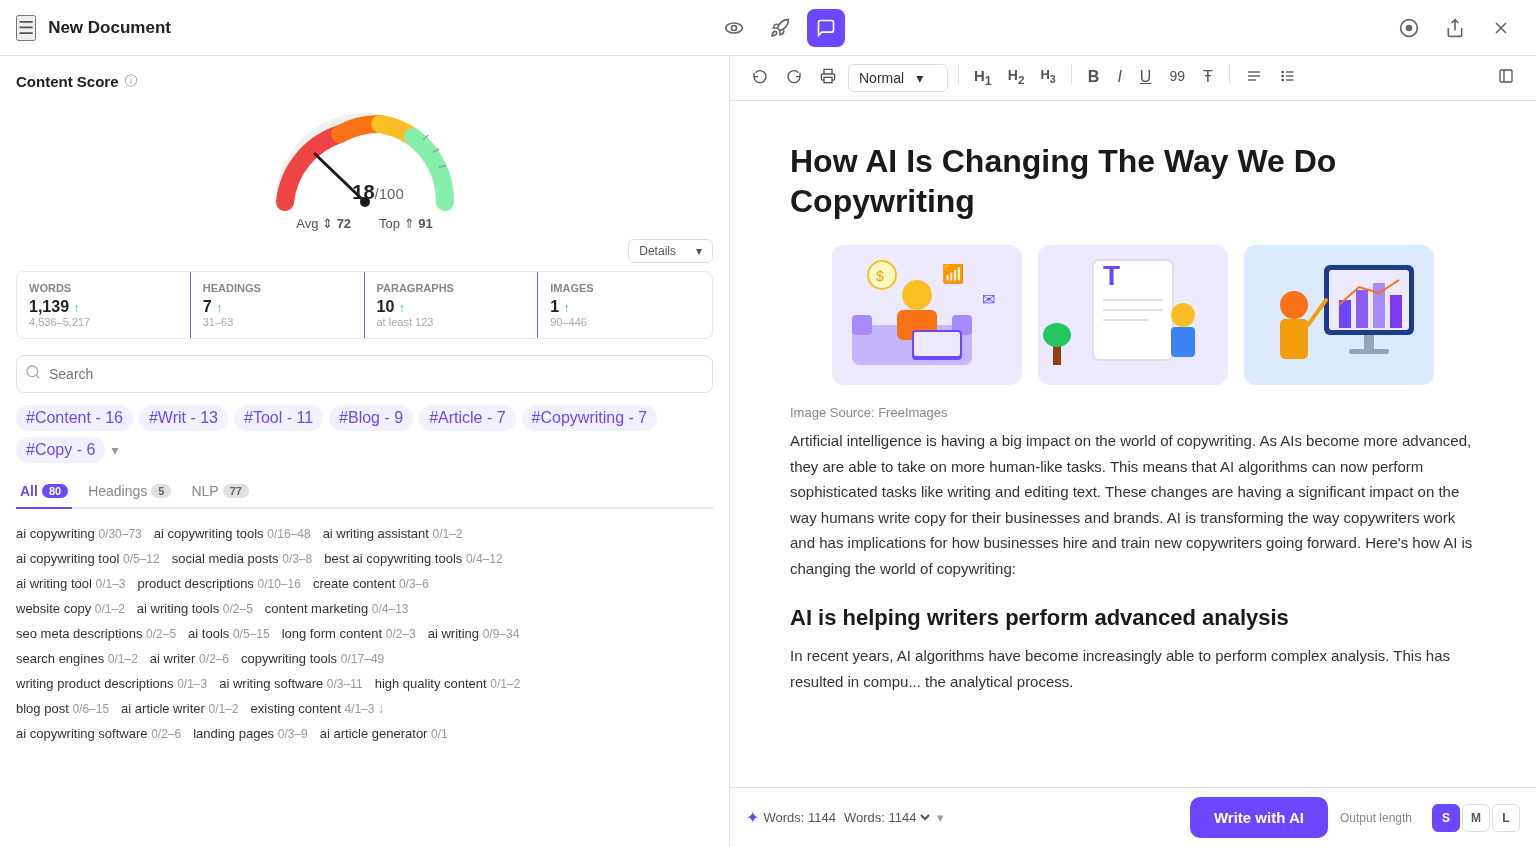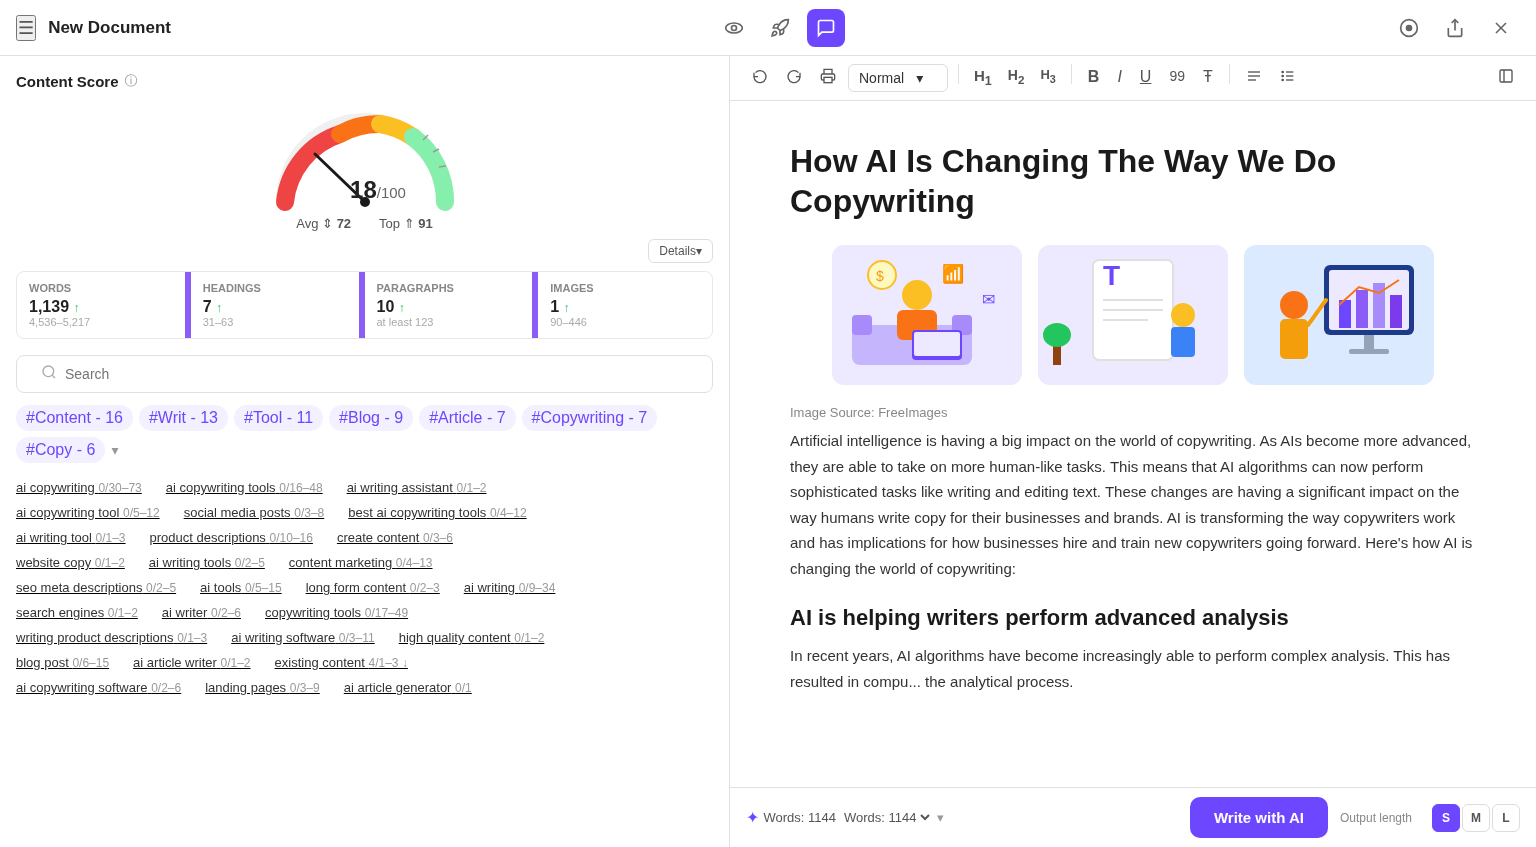--- a/index.html
+++ b/index.html
@@ -41,58 +41,58 @@
     .gauge-container { display: flex; flex-direction: column; align-items: center; margin-bottom: 8px; }
     .gauge-wrapper { position: relative; width: 200px; height: 110px; }
     .gauge-svg { width: 200px; height: 110px; }
     .gauge-score { position: absolute; bottom: 8px; left: 50%; transform: translateX(-50%); text-align: center; }
     .gauge-avg-top { display: flex; gap: 28px; font-size: 13px; color: #555; margin-top: 4px; }
 
     
     .details-row { display: flex; justify-content: flex-end; margin-bottom: 8px; }
     .details-btn {
       background: none; border: 1px solid #ddd; border-radius: 6px;
-      padding: 4px 10px; font-size: 12px; color: #555; cursor: pointer; display: flex; align-items: center; gap: 0;
+      padding: 4px 10px; font-size: 12px; color: #555; cursor: pointer; display: flex; align-items: center; gap: 20px;
     }
 
     
     .stats-row { display: grid; grid-template-columns: 1fr 1fr 1fr 1fr; border: 1px solid #e8e8e8; border-radius: 8px; margin-bottom: 16px; overflow: hidden; }
-    .stat-cell { padding: 10px 12px; border-right: 6px solid #8b5cf6; }
+    .stat-cell { padding: 10px 12px; border-right: 1px solid #8b5cf6; }
     .stat-cell:last-child { border-right: none; }
     .stat-label { font-size: 11px; color: #888; text-transform: uppercase; font-weight: 600; margin-bottom: 4px; }
     .stat-value { font-size: 16px; font-weight: 700; color: #222; }
     .stat-sub { font-size: 11px; color: #aaa; }
     .up-arrow { color: #22c55e; font-size: 12px; }
 
     
     .terms-header { display: flex; align-items: center; justify-content: space-between; margin-bottom: 8px; }
     .terms-title { font-size: 15px; font-weight: 600; color: #222; }
     .adjust-btn { background: none; border: none; cursor: pointer; color: #6c47ff; font-size: 13px; display: flex; align-items: center; gap: 4px; }
 
     
-    .search-box { display: flex; align-items: center; border: 1px solid #e0e0e0; border-radius: 8px; padding: 8px 24px; gap: 8px; margin-bottom: 12px; }
+    .search-box { display: flex; align-items: center; border: 1px solid #e0e0e0; border-radius: 8px; padding: 8px 8px; gap: 8px; margin-bottom: 12px; }
     .search-box input { border: none; outline: none; flex: 1; font-size: 14px; color: #555; }
 
     
     .tags-row { display: flex; flex-wrap: wrap; gap: 6px; margin-bottom: 12px; align-items: center; }
     .tag {
       background: #f3f0ff; color: #6c47ff; padding: 4px 10px; border-radius: 20px;
       font-size: 16px; font-weight: 500; cursor: pointer; white-space: nowrap;
     }
     .tag-expand { background: none; border: none; cursor: pointer; color: #999; font-size: 14px; }
 
     
     .tabs-row { display: flex; gap: 4px; margin-bottom: 12px; border-bottom: 2px solid #e8e8e8; }
     .tab-item { padding: 8px 4px; font-size: 14px; color: #888; cursor: pointer; border-bottom: 2px solid transparent; margin-bottom: -2px; display: flex; align-items: center; gap: 4px; }
     .tab-item.active { color: #6c47ff; border-bottom: 2px solid #6c47ff; font-weight: 600; }
     .tab-badge { background: #6c47ff; color: #fff; border-radius: 10px; padding: 1px 7px; font-size: 11px; font-weight: 700; }
 
     
     .terms-grid { display: flex; flex-direction: column; gap: 0; }
-    .terms-row-line { display: flex; flex-wrap: wrap; gap: 24px; padding: 5px 0; align-items: center; text-decoration: underline; }
+    .terms-row-line { display: flex; flex-wrap: wrap; gap: 12px; padding: 5px 0; align-items: center; }
     .term-item { font-size: 13px; color: #444; white-space: nowrap; }
     .term-name { color: #333; font-weight: 500; }
     .term-score { color: #999; font-size: 12px; }
 
     
     .right-panel { flex: 1; background: #fafafa; overflow-y: auto; position: relative; }
 
     
     .editor-toolbar {
       display: flex; align-items: flex-start; gap: 6px;
@@ -226,21 +226,21 @@
           <path d="M 148 35 A 80 80 0 0 1 180 100" fill="none" stroke="#86efac" stroke-width="18" stroke-linecap="round"></path>
 
           <line x1="100" y1="100" x2="50" y2="52" stroke="#1a1a1a" stroke-width="3" stroke-linecap="round"></line>
           <circle cx="100" cy="100" r="5" fill="#1a1a1a"></circle>
 
           <line x1="158" y1="38" x2="163" y2="33" stroke="#999" stroke-width="1.5"></line>
           <line x1="168" y1="50" x2="174" y2="47" stroke="#999" stroke-width="1.5"></line>
           <line x1="174" y1="65" x2="181" y2="64" stroke="#999" stroke-width="1.5"></line>
         </svg>
         <div class="gauge-score">
-          <span style="font-size:24px;font-weight:800;color:#222;margin-left:27px;">18</span><span style="font-size:15px;color:#666;">/100</span>
+          <span style="font-size:20px;font-weight:800;color:#222;margin-left:27px;">18</span><span style="font-size:15px;color:#666;">/100</span>
         </div>
       </div>
       <div class="gauge-avg-top">
         <span>Avg ⇕ <strong>72</strong></span>
         <span>Top ⇑ <strong>91</strong></span>
       </div>
     </div>
 
     <div class="details-row">
       <button class="details-btn">
@@ -287,20 +287,34 @@
       <span class="tag">#Content - 16</span>
       <span class="tag">#Writ - 13</span>
       <span class="tag">#Tool - 11</span>
       <span class="tag">#Blog - 9</span>
       <span class="tag">#Article - 7</span>
       <span class="tag">#Copywriting - 7</span>
       <span class="tag">#Copy - 6</span>
       <button class="tag-expand">▾</button>
     </div>
 
+    <div class="tabs-row">
+      <div class="tab-item active">
+        <span>All</span>
+        <span class="tab-badge">80</span>
+      </div>
+      <div class="tab-item" style="margin-left:8px;">
+        <span>Headings</span>
+        <span class="tab-badge" style="background:#e0e0e0;color:#666;">5</span>
+      </div>
+      <div class="tab-item" style="margin-left:8px;">
+        <span>NLP</span>
+        <span class="tab-badge" style="background:#e0e0e0;color:#666;">77</span>
+      </div>
+    </div>
 
     <div class="terms-grid">
       <div class="terms-row-line">
         <span class="term-item"><span class="term-name">ai copywriting</span> <span class="term-score">0/30–73</span></span>
         <span class="term-item"><span class="term-name">ai copywriting tools</span> <span class="term-score">0/16–48</span></span>
         <span class="term-item"><span class="term-name">ai writing assistant</span> <span class="term-score">0/1–2</span></span>
       </div>
       <div class="terms-row-line">
         <span class="term-item"><span class="term-name">ai copywriting tool</span> <span class="term-score">0/5–12</span></span>
         <span class="term-item"><span class="term-name">social media posts</span> <span class="term-score">0/3–8</span></span>

